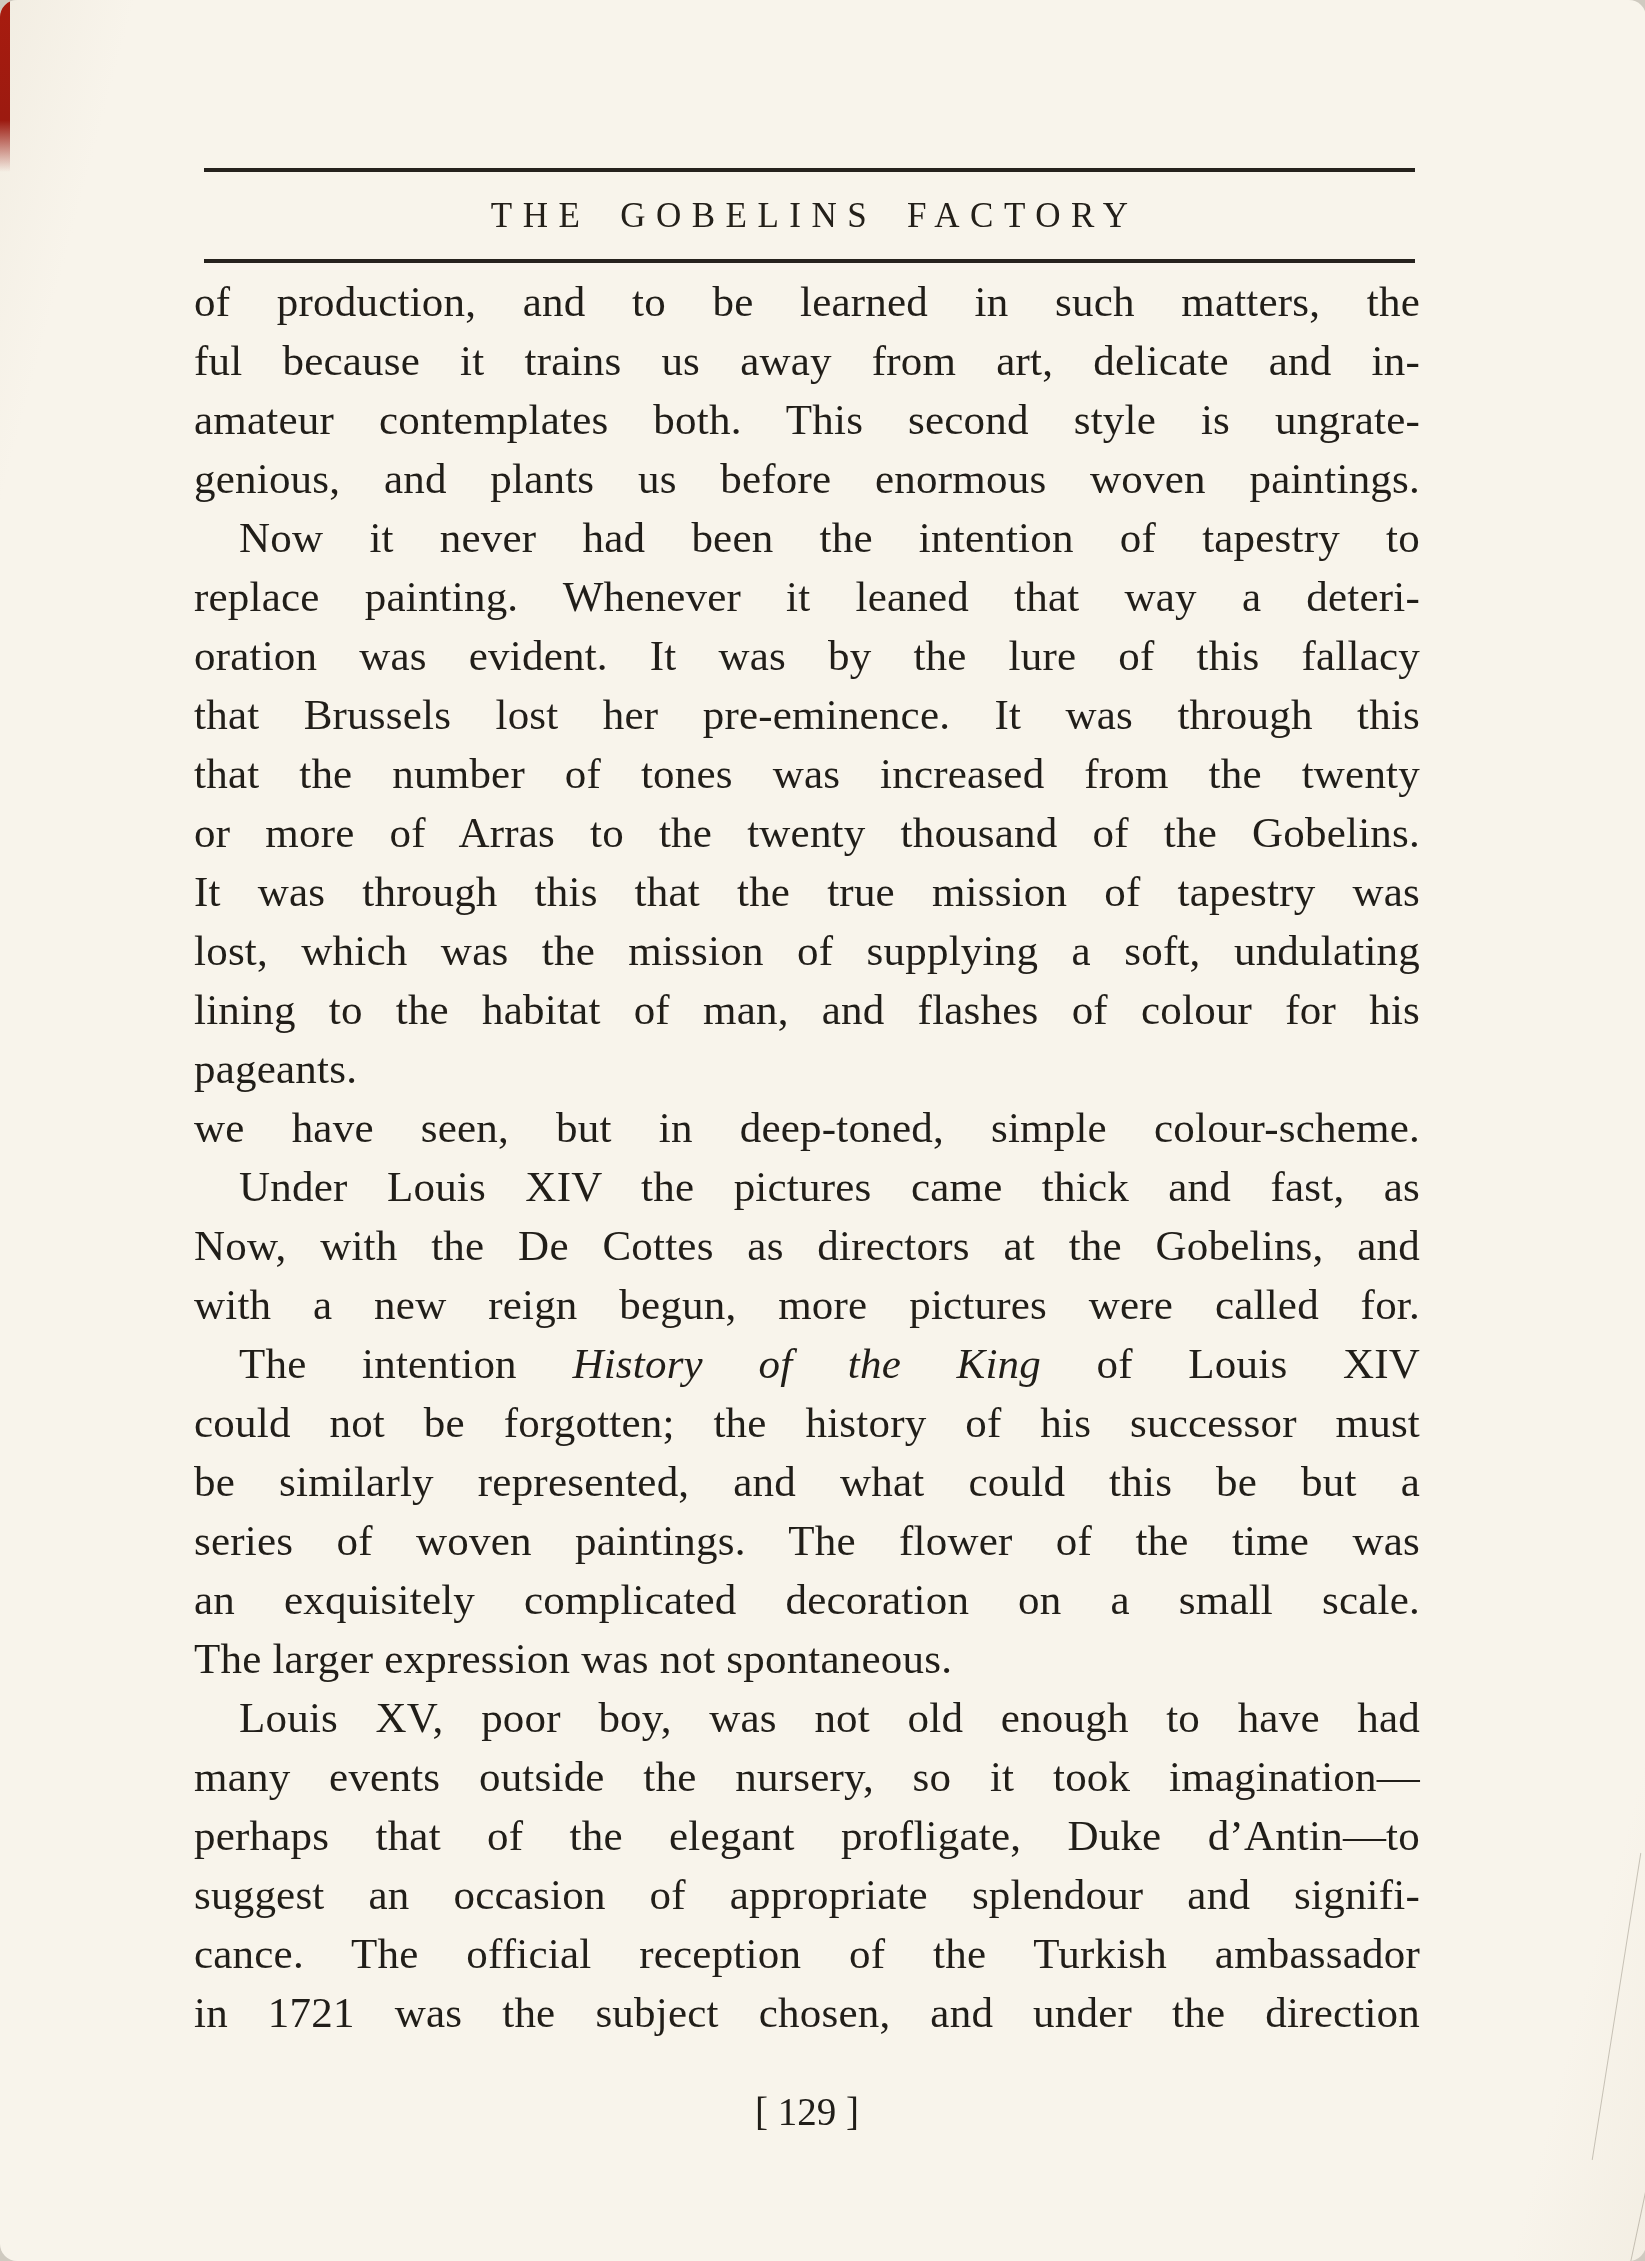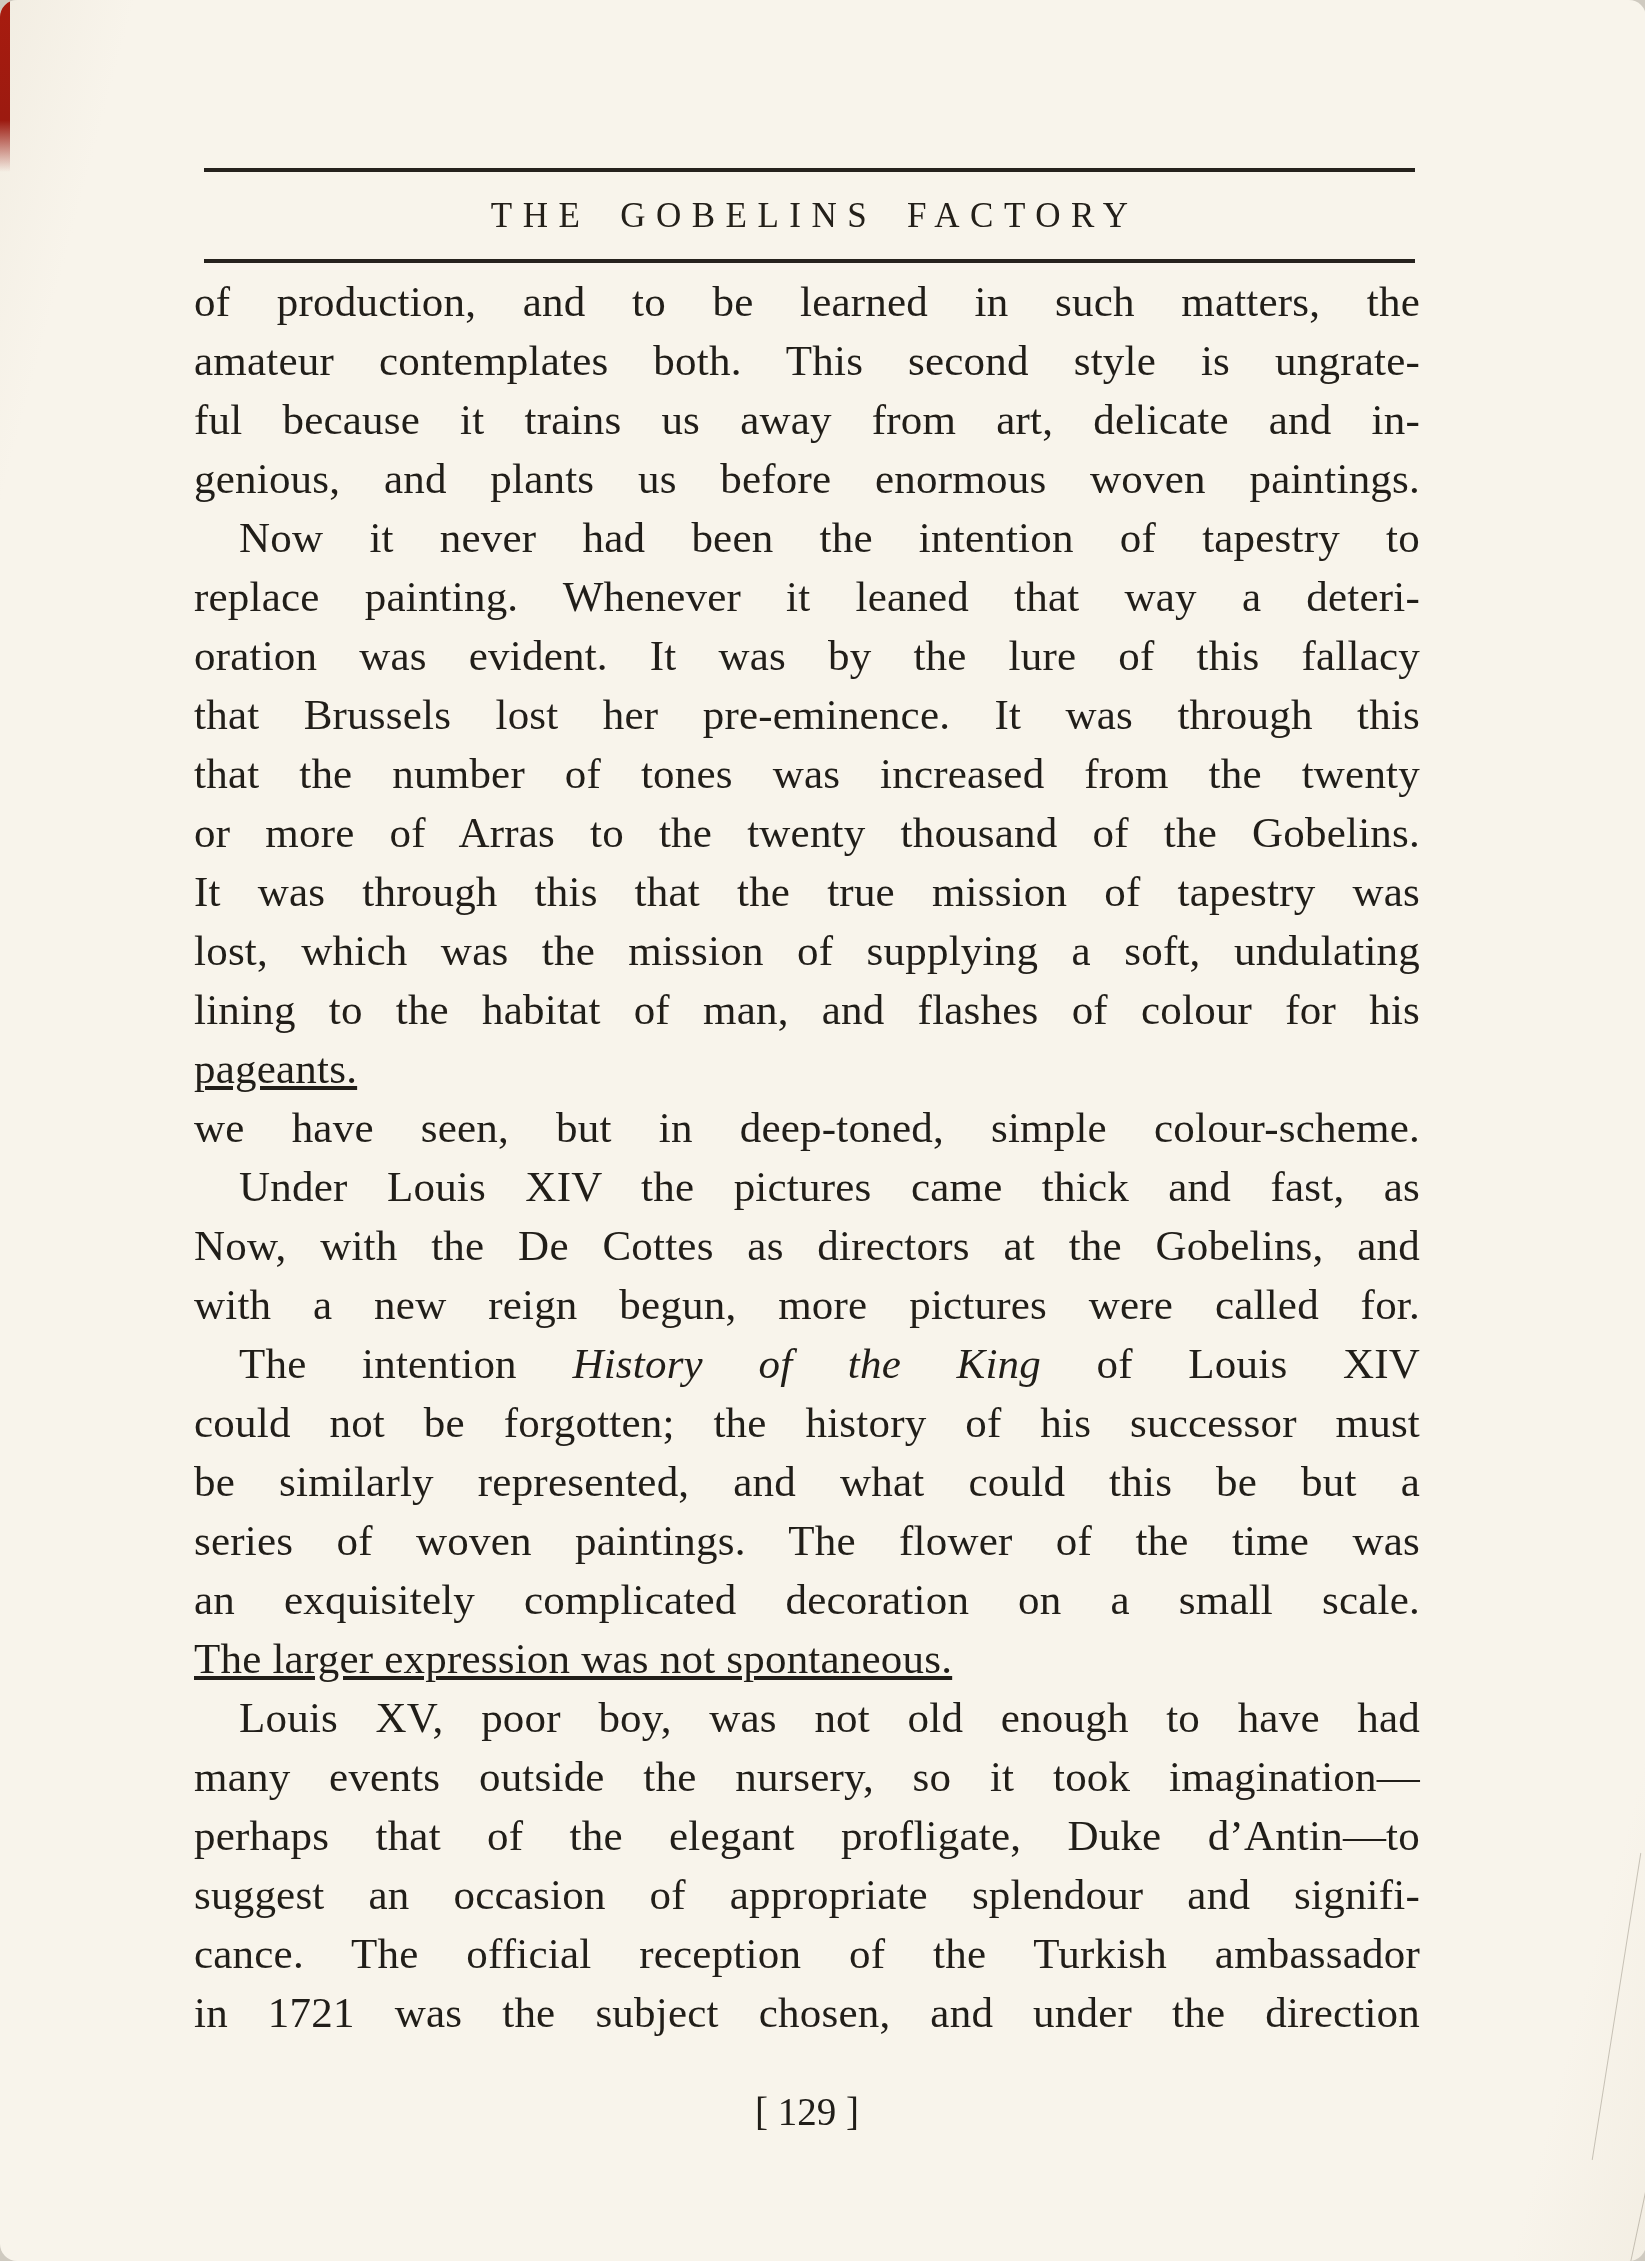--- a/index.html
+++ b/index.html
@@ -39,21 +39,21 @@
     position: absolute;
     top: 272px;
     left: 194px;
     width: 1226px;
     font-size: 43px;
     line-height: 59px;
     letter-spacing: 0.005em;
   }
   .line { text-align: justify; text-align-last: justify; }
   .line.indent { text-indent: 45px; }
-  .line.last { text-align-last: left; text-decoration: underline; }
+  .line.last { text-align-last: left; }
   .book-title { font-style: italic; }
 
   
   .page-number {
     position: absolute;
     top: 2090px;
     left: 194px;
     width: 1226px;
     text-align: center;
     font-size: 39px;
@@ -87,22 +87,22 @@
   <header class="running-head">
     <div class="rule rule-top"></div>
     <h1 class="title">THE GOBELINS FACTORY</h1>
     <div class="rule rule-bottom"></div>
   </header>
 
   <main class="body-text">
 
     <section class="paragraph">
       <div class="line">of production, and to be learned in such matters, the</div>
+      <div class="line">ful because it trains us away from art, delicate and in-</div>
       <div class="line">amateur contemplates both.  This second style is ungrate-</div>
-      <div class="line">ful because it trains us away from art, delicate and in-</div>
       <div class="line">genious, and plants us before enormous woven paintings.</div>
     </section>
 
     <section class="paragraph">
       <div class="line indent">Now it never had been the intention of tapestry to</div>
       <div class="line">replace painting.  Whenever it leaned that way a deteri-</div>
       <div class="line">oration was evident.  It was by the lure of this fallacy</div>
       <div class="line">that Brussels lost her pre-eminence.  It was through this</div>
       <div class="line">that the number of tones was increased from the twenty</div>
       <div class="line">or more of Arras to the twenty thousand of the Gobelins.</div>

